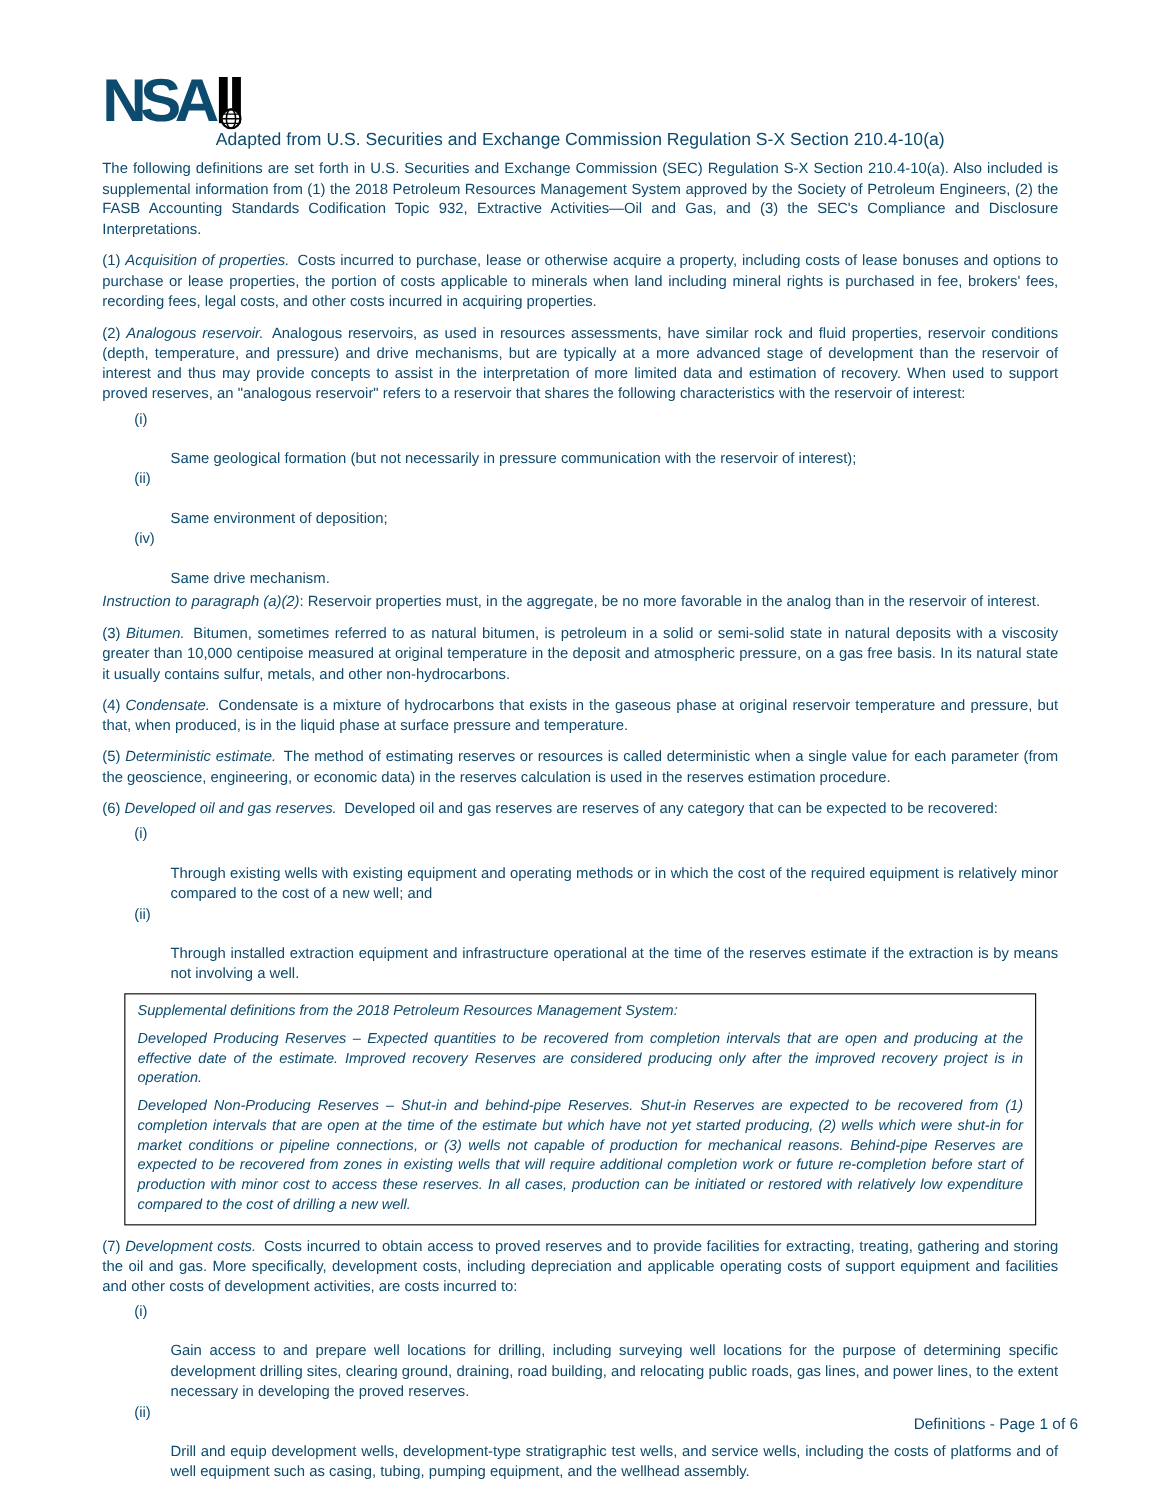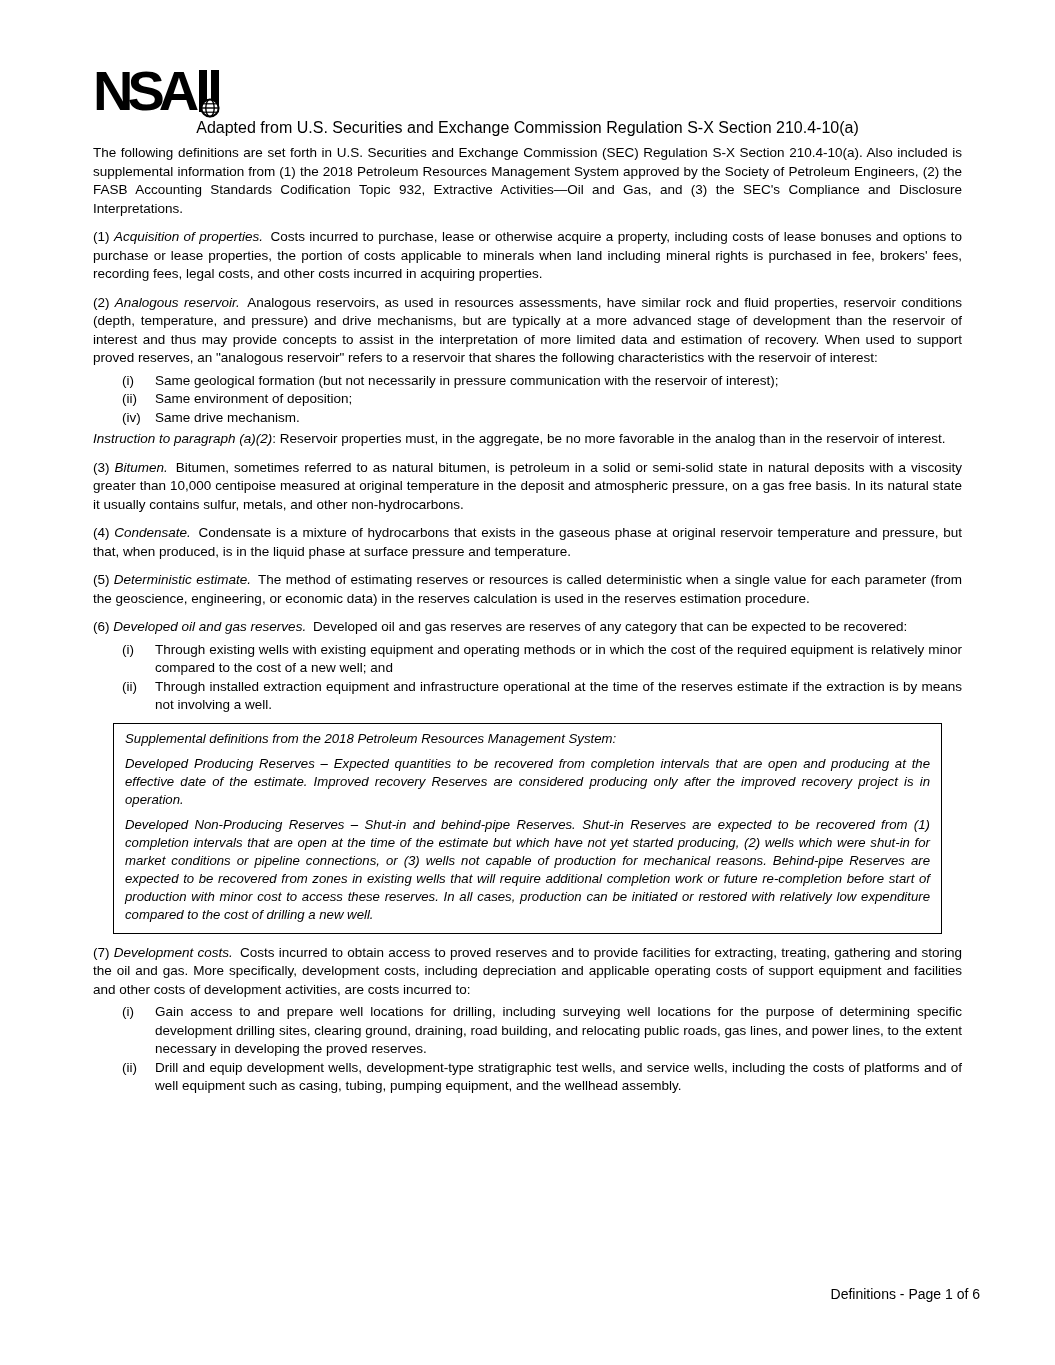--- a/index.html
+++ b/index.html
@@ -1,19 +1,19 @@
 <!DOCTYPE html>
 <html><head>
 <meta charset="utf-8">
 <style>
   * { margin:0; padding:0; box-sizing:border-box; }
   html, body { background:#ffffff; }
   .page {
     width:1055px; height:1365px; position:relative; background:#fff;
-    font-family:"Liberation Sans", sans-serif; color:#000000; overflow:hidden;
+    font-family:"Liberation Sans", sans-serif; color:#0c4a6e; overflow:hidden;
     margin:0 auto;
   }
   .content { padding:68px 93px 0 93px; }
 
   
   .logo-row { display:flex; align-items:flex-start; height:48px; }
   .nsai-mark { display:flex; align-items:flex-start; position:relative; }
   .nsai-text {
     font-weight:bold; font-size:56px; line-height:46px; letter-spacing:-6px;
     transform:scaleY(0.98); display:inline-block;
@@ -32,21 +32,21 @@
 
   
   .body-text { font-size:13.5px; line-height:18.5px; text-align:justify; }
   p.para { margin-bottom:10px; }
   .term { font-style:italic; margin-right:3px; }
   .ilead { font-style:italic; }
 
   .dlist { margin:4px 0 3px 0; }
   .li { display:flex; }
   .li .marker { flex:0 0 33px; margin-left:29px; }
-  .li .litext { flex:1; text-align:justify; }
+  .li .litext { flex:1; text-align:justify;margin-top:36px; }
 
   
   .suppbox {
     border:1px solid #000; margin:8px 20px 10px 20px;
     padding:6px 11px 9px 11px; font-style:italic;
   }
   .suppbox p { font-size:13.2px; line-height:18px; text-align:justify; margin-bottom:7px; }
   .suppbox p:last-child { margin-bottom:0; }
 
   

